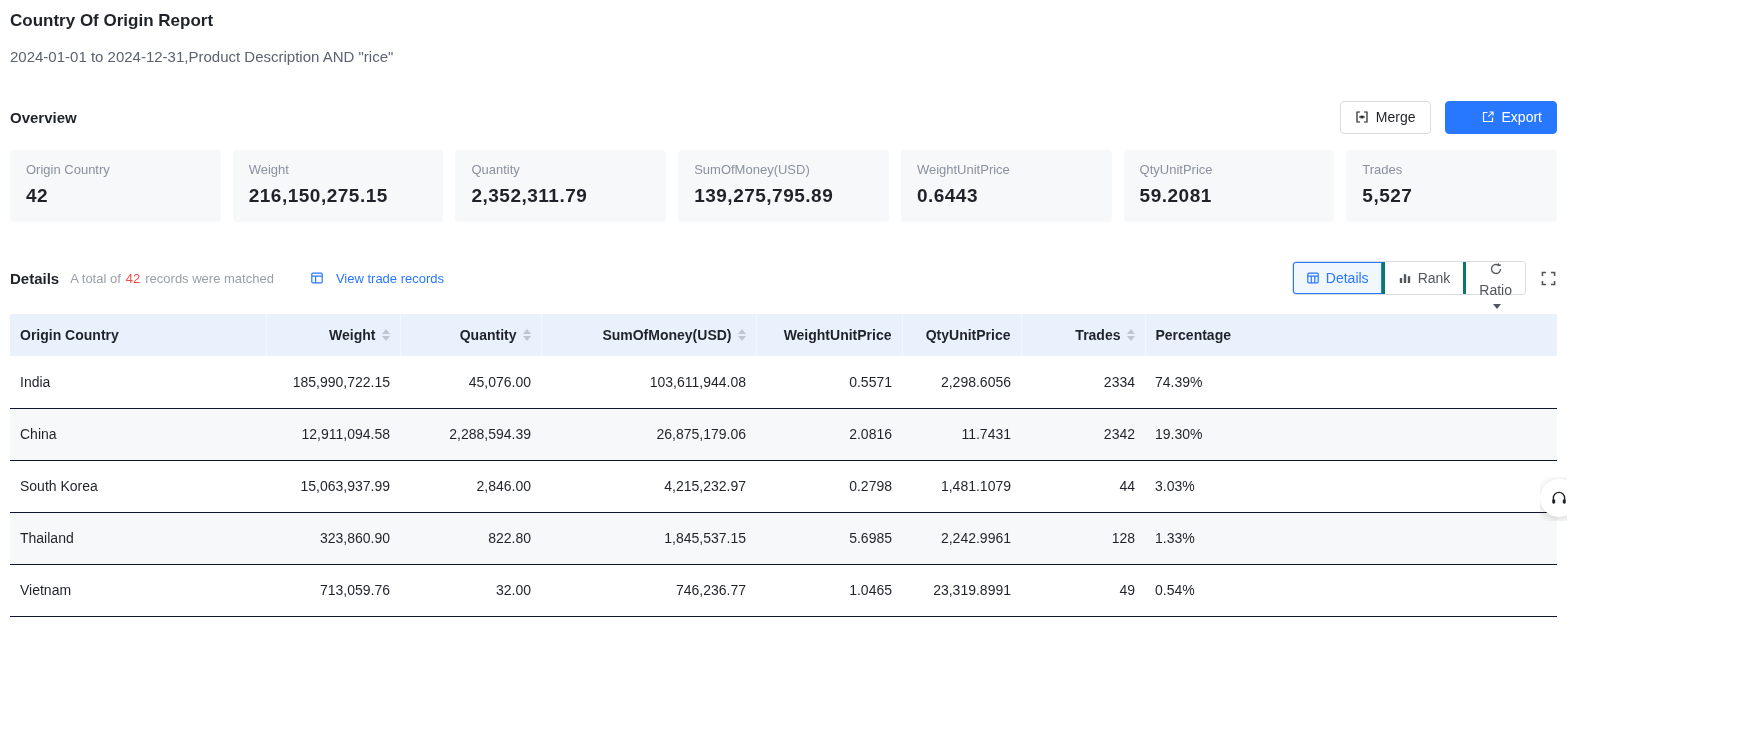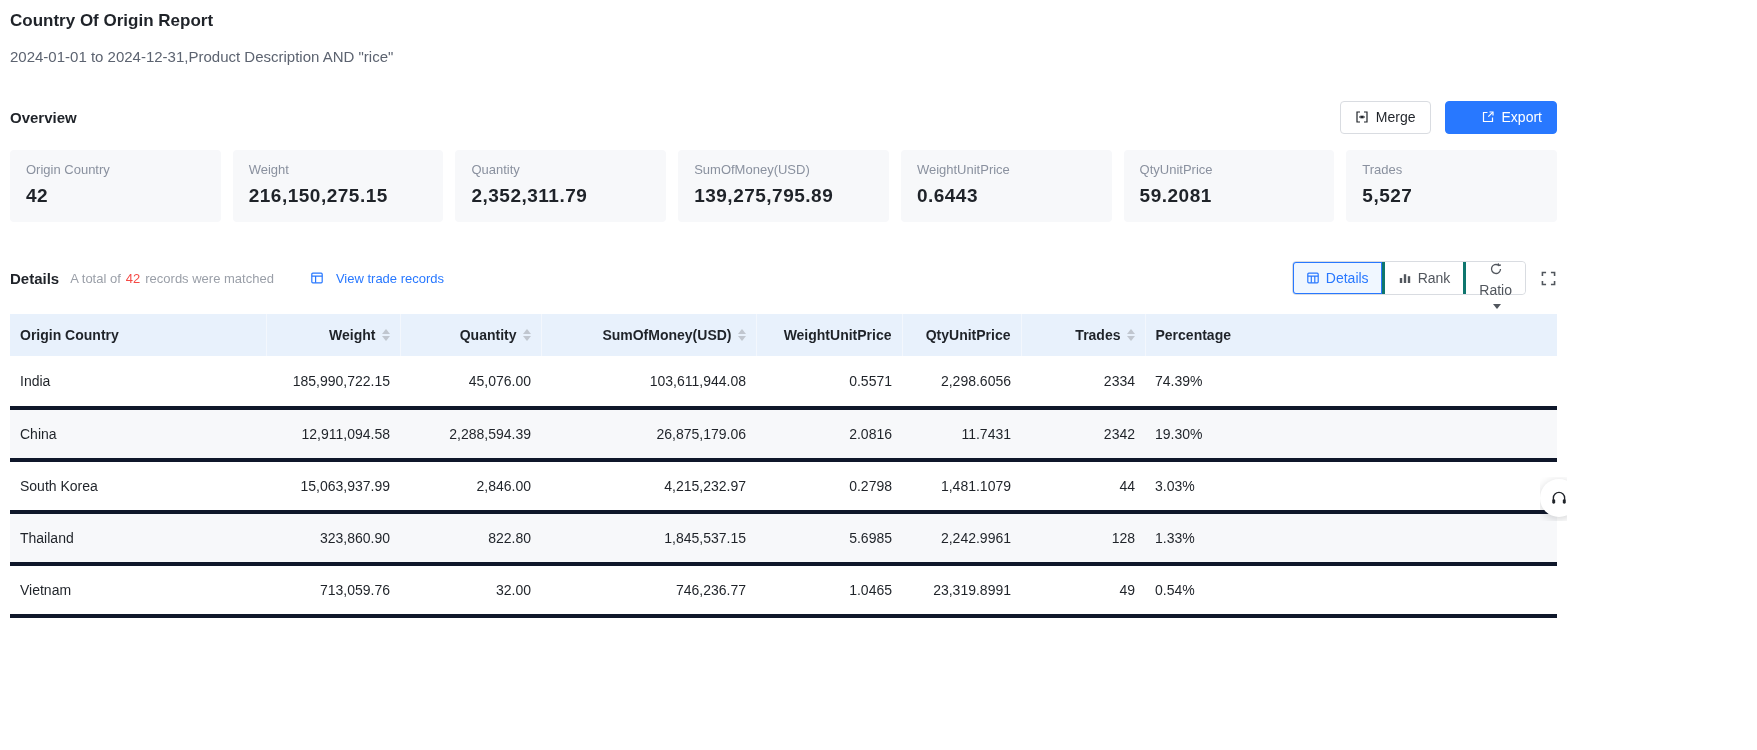--- a/index.html
+++ b/index.html
@@ -55,21 +55,21 @@
   thead th { background:#e8f1fc; height:42px; font-weight:700; color:#1f2329; padding:0 10px;
              border-right:1px solid #f3f7fd; }
   thead th:last-child { border-right:none; }
   .th-inner { display:flex; align-items:center; gap:6px; }
   .th-inner.right { justify-content:flex-end; }
   .th-inner.left { justify-content:flex-start; }
   .sorter { display:inline-flex; flex-direction:column; cursor:pointer; }
   .caret { display:block; width:0; height:0; border-left:4px solid transparent; border-right:4px solid transparent; }
   .caret.up { border-bottom:5px solid #c0c6cf; margin-bottom:2px; }
   .caret.down { border-top:5px solid #c0c6cf; }
-  tbody td { height:52px; padding:0 10px; border-bottom:4px solid #0f172a; color:#1f2329; }
+  tbody td { height:52px; padding:0 10px; border-bottom:1px solid #0f172a; color:#1f2329; }
   tbody tr:nth-child(even) { background:#f7f8fa; }
   td.num { text-align:right; }
   td.txt { text-align:left; }
 
   
   .float-clip { position:absolute; top:477px; left:1540px; width:27px; height:44px; overflow:hidden; }
   .float-btn { width:38px; height:38px; margin-top:2px; border-radius:50%; background:#fff;
                box-shadow:0 2px 10px rgba(31,35,41,.2); display:flex; align-items:center; justify-content:center;
                cursor:pointer; }
 </style>

